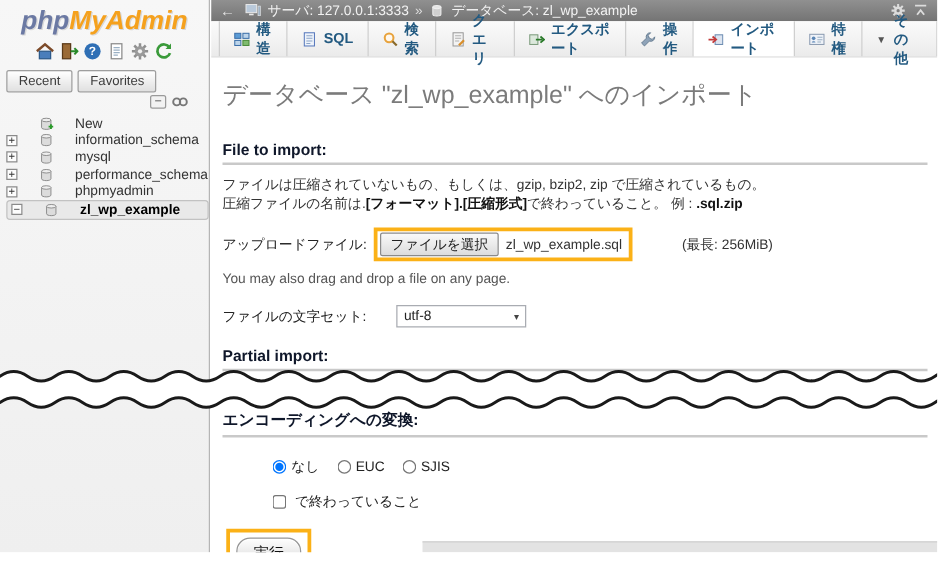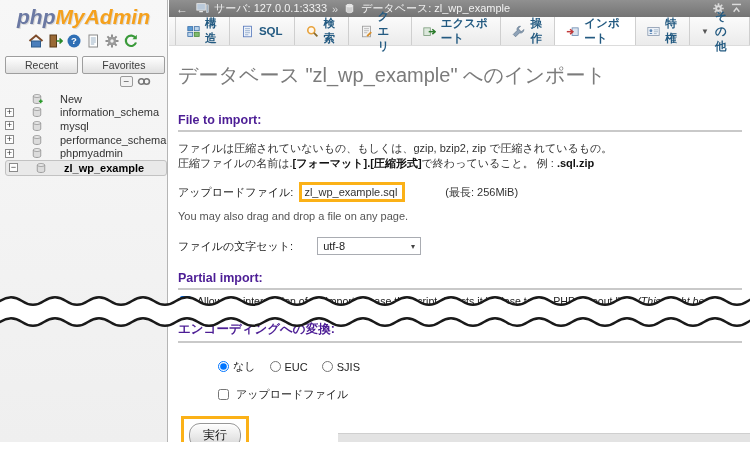--- a/index.html
+++ b/index.html
@@ -10,21 +10,21 @@
   .sidebar{position:absolute;left:0;top:0;width:168px;height:100%;
            background:linear-gradient(to bottom,#f7f7f7,#efefef);
            border-right:1px solid #b5b5b5;box-sizing:border-box;}
   .logo{text-align:center;margin-top:5px;font-size:21px;font-weight:bold;font-style:italic;
         text-shadow:1px 1px 0 #d8d8d8;white-space:nowrap;}
   .logo .php{color:#6b79a3;}
   .logo .myadmin{color:#f5a11d;}
   .side-icons{display:flex;justify-content:center;align-items:center;gap:3px;margin-top:3px;height:17px;}
   .side-icons .sicon{width:16px;height:16px;cursor:pointer;}
   .side-tabs{display:flex;gap:4px;margin:7px 0 0 5px;}
-  .side-tab{font-size:10.5px;padding:2px 19px;border:1px solid #9e9e9e;border-radius:2px;
+  .side-tab{font-size:10.5px;padding:2px 9px;border:1px solid #9e9e9e;border-radius:2px;
             background:linear-gradient(#fff,#e0e0e0);color:#3c3c3c;cursor:pointer;}
   .tree-tools{position:absolute;top:76px;right:16px;display:flex;gap:4px;align-items:center;}
   .mini-btn{width:13px;height:11px;border:1px solid #9a9a9a;border-radius:2px;background:#f2f2f2;
             font-size:10px;line-height:9px;text-align:center;color:#555;cursor:pointer;box-sizing:border-box;}
   .tree{margin:18px 0 0 5px;font-size:11px;}
   .tree-row{display:flex;align-items:center;height:13.6px;gap:17px;color:#333;cursor:pointer;white-space:nowrap;}
   .expander{width:9px;height:9px;border:1px solid #8a8a8a;background:#fdfdfd;font-size:9px;
             line-height:7px;text-align:center;color:#333;box-sizing:border-box;flex:none;}
   .expander:empty{border-color:transparent;background:transparent;}
   .tree-row .dbic{flex:none;width:12px;height:12px;}
@@ -44,21 +44,21 @@
   .tabbar{height:28px;display:flex;align-items:stretch;background:linear-gradient(#fbfbfb,#ebebeb);
           border-bottom:1px solid #dcdcdc;font-size:11.5px;font-weight:bold;color:#235a81;padding-left:6px;}
   .tab{display:flex;align-items:center;gap:5px;padding:0 11px;border-right:1px solid #cfcfcf;cursor:pointer;}
   .tab:first-child{border-left:1px solid #cfcfcf;}
   .tab.active{background:#fff;}
   .tab .ticon{width:13px;height:13px;flex:none;}
   .tab .caret{font-size:8px;color:#555;margin-right:1px;}
 
   .content{padding:8px 8px 0 9px;}
   .title{font-size:20px;font-weight:normal;color:#7b7b7b;margin:8px 0 0 0;}
-  .section-h{font-size:12.5px;font-weight:bold;color:#4c1d95;border-bottom:2px solid #c9c9c9;
+  .section-h{font-size:12.5px;font-weight:bold;color:#0f172a;border-bottom:2px solid #c9c9c9;
              padding-bottom:3px;}
   .sh-file{margin-top:24px;}
   .sh-partial{margin-top:16px;}
   .sh-enc{margin-top:14px;}
   .desc{font-size:11px;margin:9px 0 0 0;line-height:15px;color:#333;}
   .desc b{color:#111;}
 
   .upload-row{display:flex;align-items:center;margin-top:11px;font-size:11px;color:#222;}
   .file-box{display:flex;align-items:center;border:3px solid #fbb117;padding:1px 5px 1px 2px;gap:6px;
             margin-left:6px;background:#fff;}
@@ -298,20 +298,21 @@
       <h2 class="title">データベース "zl_wp_example" へのインポート</h2>
 
       <div class="section-h sh-file">File to import:</div>
 
       <p class="desc">ファイルは圧縮されていないもの、もしくは、gzip, bzip2, zip で圧縮されているもの。</p>
       <p class="desc" style="margin-top:0"><span>圧縮ファイルの名前は.</span><b>[フォーマット].[圧縮形式]</b><span>で終わっていること。 例 : </span><b>.sql.zip</b></p>
 
       <div class="upload-row">
         <span class="upload-label">アップロードファイル:</span>
         <span class="file-box">
+          <button class="choose-btn">ファイルを選択</button>
           <span class="filename">zl_wp_example.sql</span>
         </span>
         <span class="max-size">(最長: 256MiB)</span>
       </div>
 
       <div class="dragdrop">You may also drag and drop a file on any page.</div>
 
       <div class="charset-row">
         <span>ファイルの文字セット:</span>
         <span class="select">
@@ -340,21 +341,21 @@
             <span>EUC</span>
           </label>
         <label>
             <input type="radio" name="enc" style="">
             <span>SJIS</span>
           </label>
       </div>
 
       <div class="kana-row">
         <input type="checkbox" style="">
-        <span>アップロードファイル</span>
+        <span>で終わっていること</span>
       </div>
 
       <div class="submit-wrap">
         <button class="go-btn">実行</button>
       </div>
     </div>
 
     <div class="footer-strip"></div>
   </div>
 

